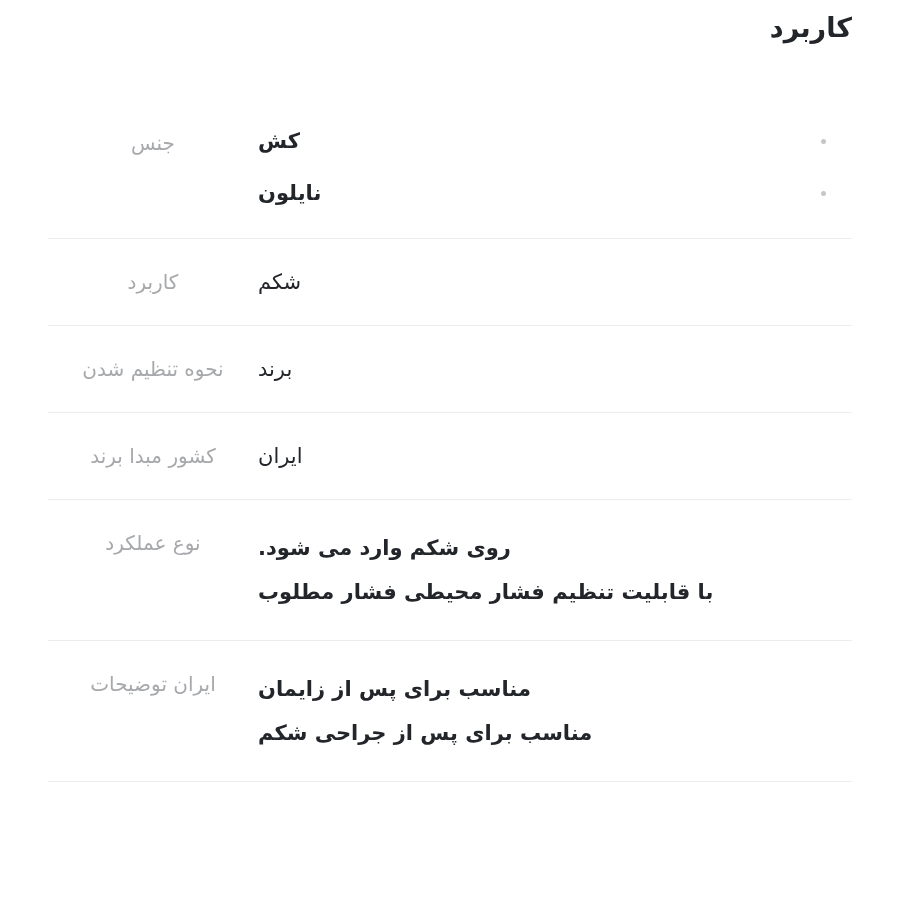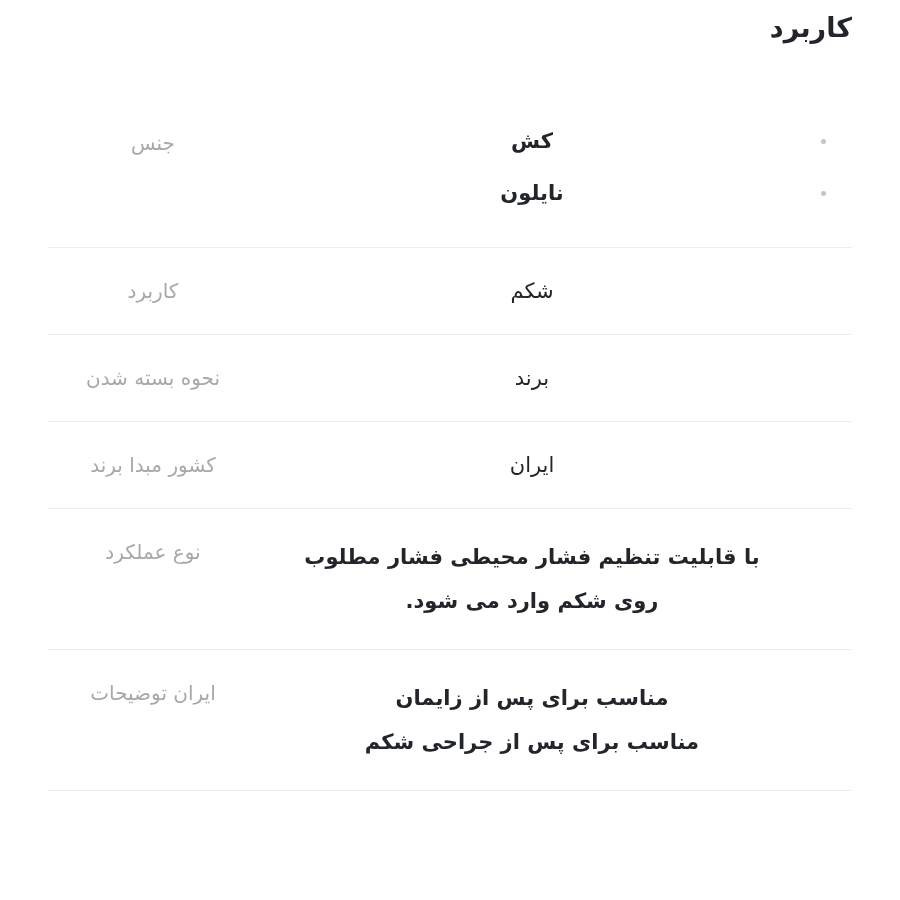--- a/index.html
+++ b/index.html
@@ -49,21 +49,21 @@
     text-align: center;
     color: #a6a8ab;
     font-size: 20px;
     line-height: 34px;
     padding: 26px 0 26px 0;
     box-sizing: border-box;
     white-space: nowrap;
   }
   .spec-value {
     flex: 1 1 auto;
-    text-align: center;
+    text-align: left;
     color: #22252a;
     font-size: 21px;
     line-height: 34px;
     font-weight: bold;
     padding: 26px 46px 26px 0;
     box-sizing: border-box;
   }
   .spec-value.plain {
     font-weight: normal;
   }
@@ -72,21 +72,21 @@
     margin: 0;
     padding: 0;
   }
   .bullet-list li {
     position: relative;
     padding-right: 0px;
     margin-bottom: 22px;
     line-height: 30px;
   }
   .bullet-list li:last-child {
-    margin-bottom: 13px;
+    margin-bottom: 4px;
   }
   .bullet-list li .dot {
     position: absolute;
     right: -20px;
     top: 13px;
     width: 5px;
     height: 5px;
     border-radius: 50%;
     background: #c4c6c9;
     display: inline-block;
@@ -115,32 +115,32 @@
       <div class="spec-label">جنس</div>
     </div>
 
     <div class="spec-row">
       <div class="spec-value plain">شکم</div>
       <div class="spec-label">کاربرد</div>
     </div>
 
     <div class="spec-row">
       <div class="spec-value plain">برند</div>
-      <div class="spec-label">نحوه بسته شدن</div>
+      <div class="spec-label">نحوه تنظیم شدن</div>
     </div>
 
     <div class="spec-row">
       <div class="spec-value plain">ایران</div>
       <div class="spec-label">کشور مبدا برند</div>
     </div>
 
     <div class="spec-row">
       <div class="spec-value">
+        <span class="multiline-line">روی شکم وارد می شود.</span>
         <span class="multiline-line">با قابلیت تنظیم فشار محیطی فشار مطلوب</span>
-        <span class="multiline-line">روی شکم وارد می شود.</span>
       </div>
       <div class="spec-label">نوع عملکرد</div>
     </div>
 
     <div class="spec-row">
       <div class="spec-value">
         <span class="multiline-line">مناسب برای پس از زایمان</span>
         <span class="multiline-line">مناسب برای پس از جراحی شکم</span>
       </div>
       <div class="spec-label">ایران توضیحات</div>

